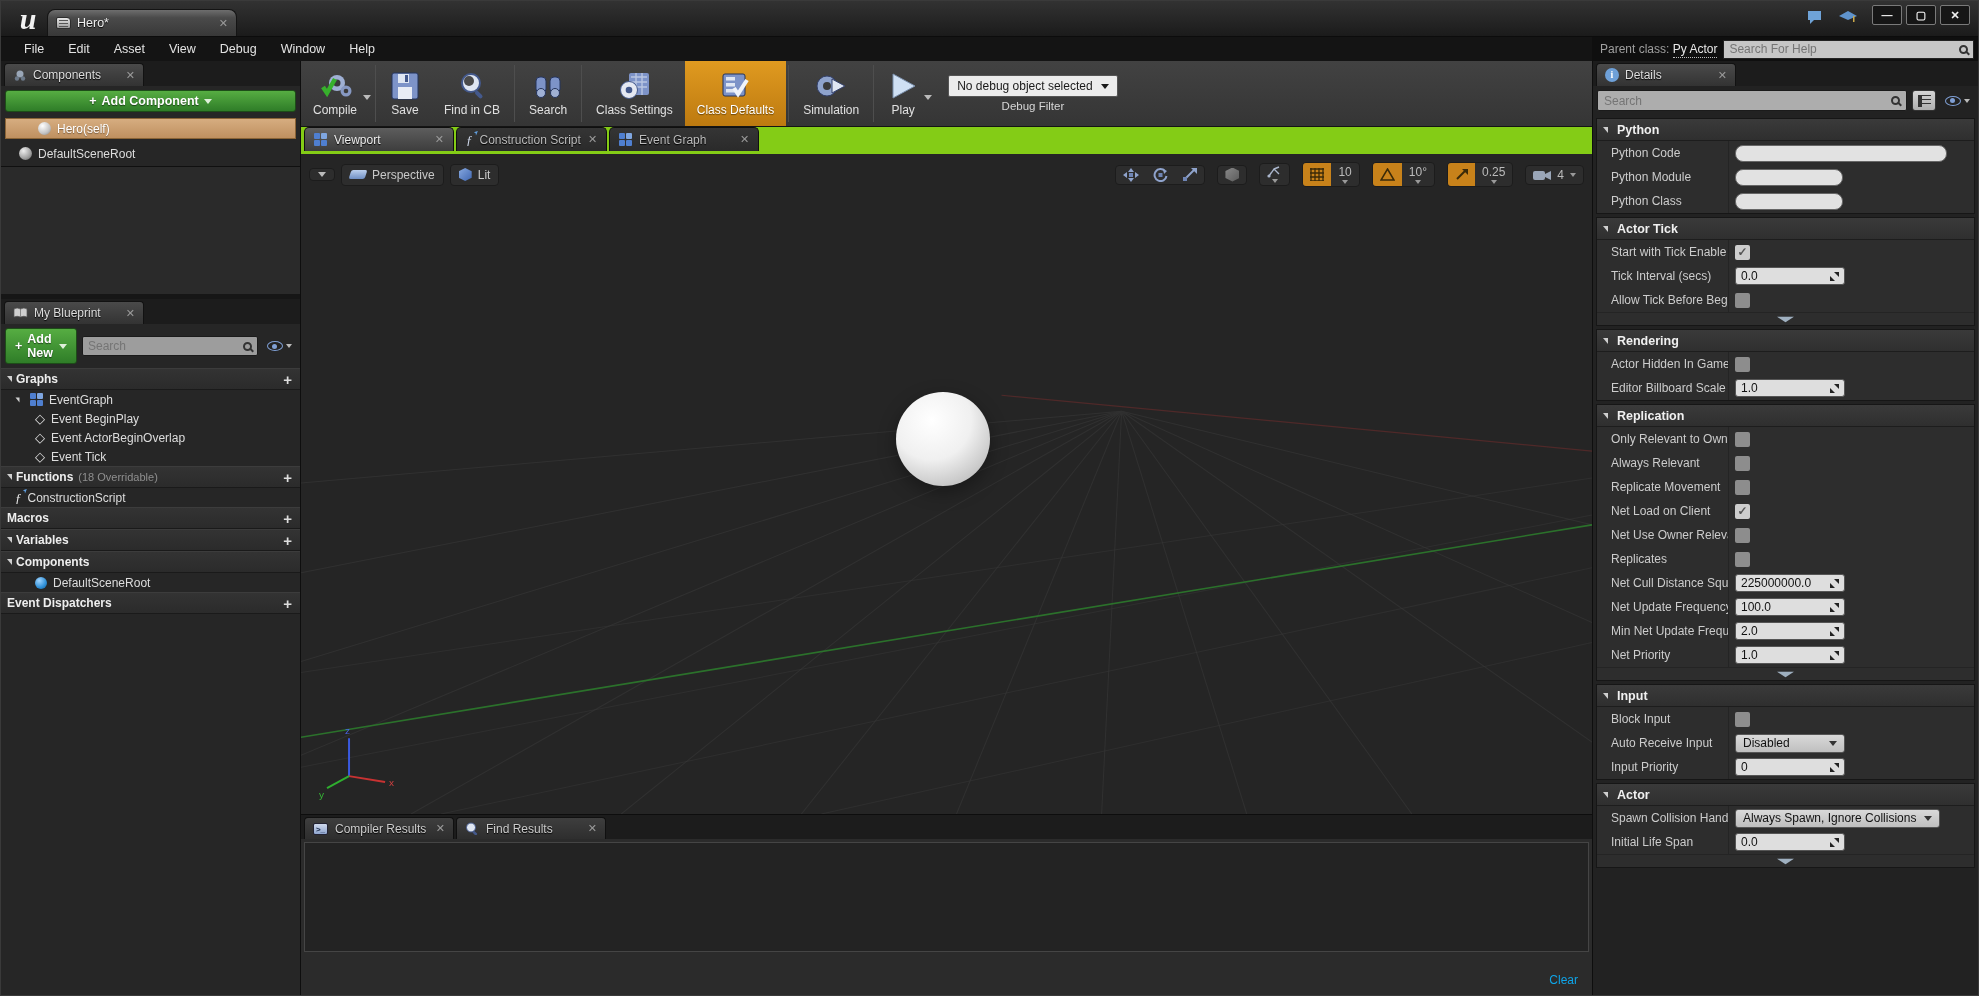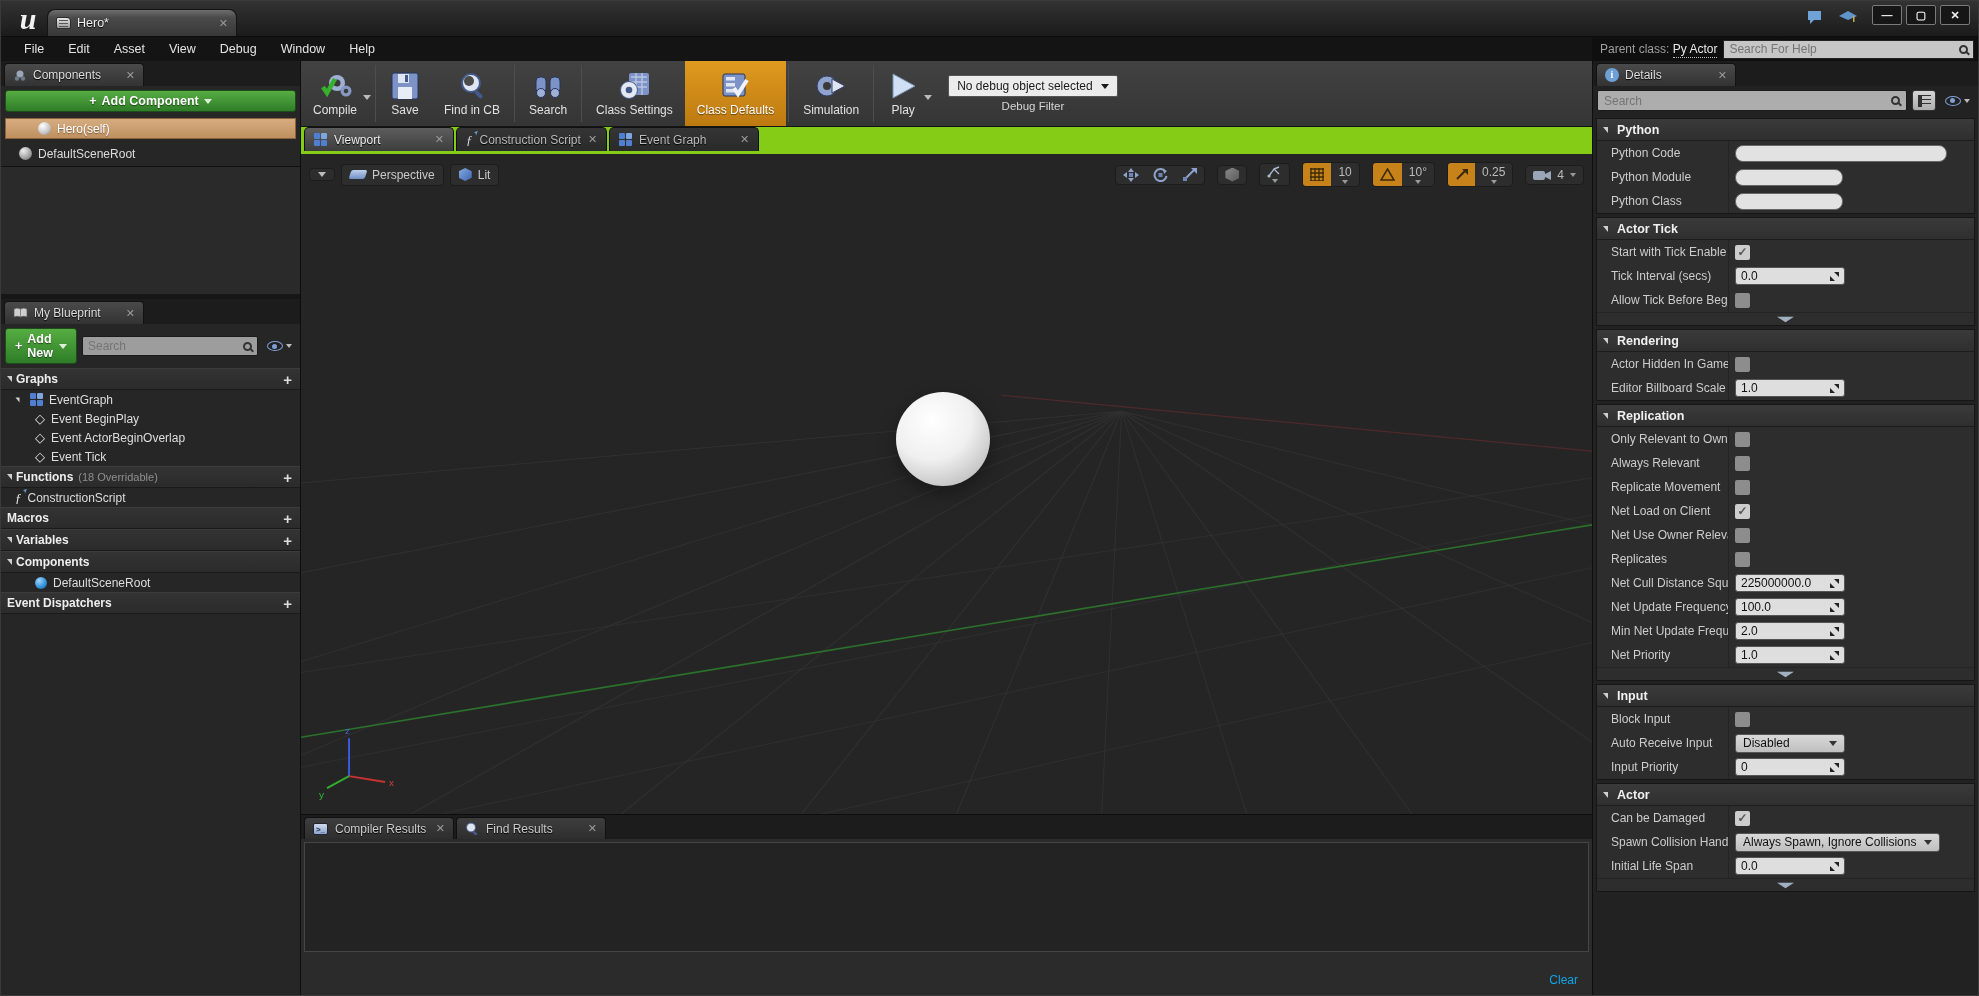--- a/index.html
+++ b/index.html
@@ -801,26 +801,20 @@
               </div>
             </div>
         </div>
 
         <div class="dsec">
           <div class="dsec-h">
               <span class="tri-open"></span>
               <span>Actor</span>
             </div>
           <div class="drow">
-              <div class="dlabel">Can be Damaged</div>
-              <div class="dval">
-                <span class="cb on"></span>
-              </div>
-            </div>
-          <div class="drow">
               <div class="dlabel">Spawn Collision Hand</div>
               <div class="dval">
                 <span class="ddpill">
                   <span>Always Spawn, Ignore Collisions</span>
                   <span class="dda"></span>
                 </span>
               </div>
             </div>
           <div class="drow">
               <div class="dlabel">Initial Life Span</div>

